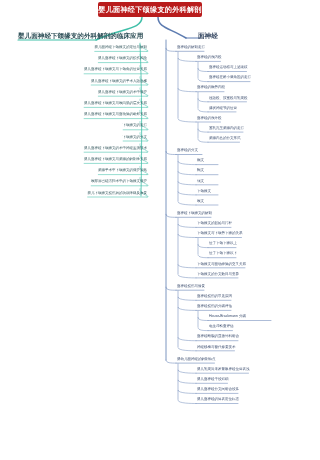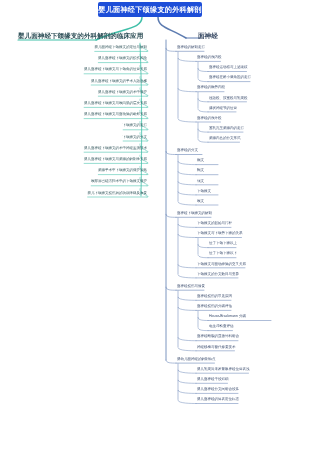--- a/index.html
+++ b/index.html
@@ -12,21 +12,21 @@
   }
   #canvas{position:absolute;inset:0;width:300px;height:460px;}
   svg.links{position:absolute;left:0;top:0;width:300px;height:460px;pointer-events:none;}
 
   .node{position:absolute;white-space:nowrap;line-height:1;}
 
   
   .root{
     left:98px;top:2px;
     width:104px;height:15px;
-    background:#1d4ed8;
+    background:#b91c1c;
     border-radius:2px;
     color:#ffffff;
     font-size:7.2px;
     font-weight:bold;
     display:flex;align-items:center;justify-content:center;
     letter-spacing:.2px;
     box-sizing:border-box;
   }
 
   

